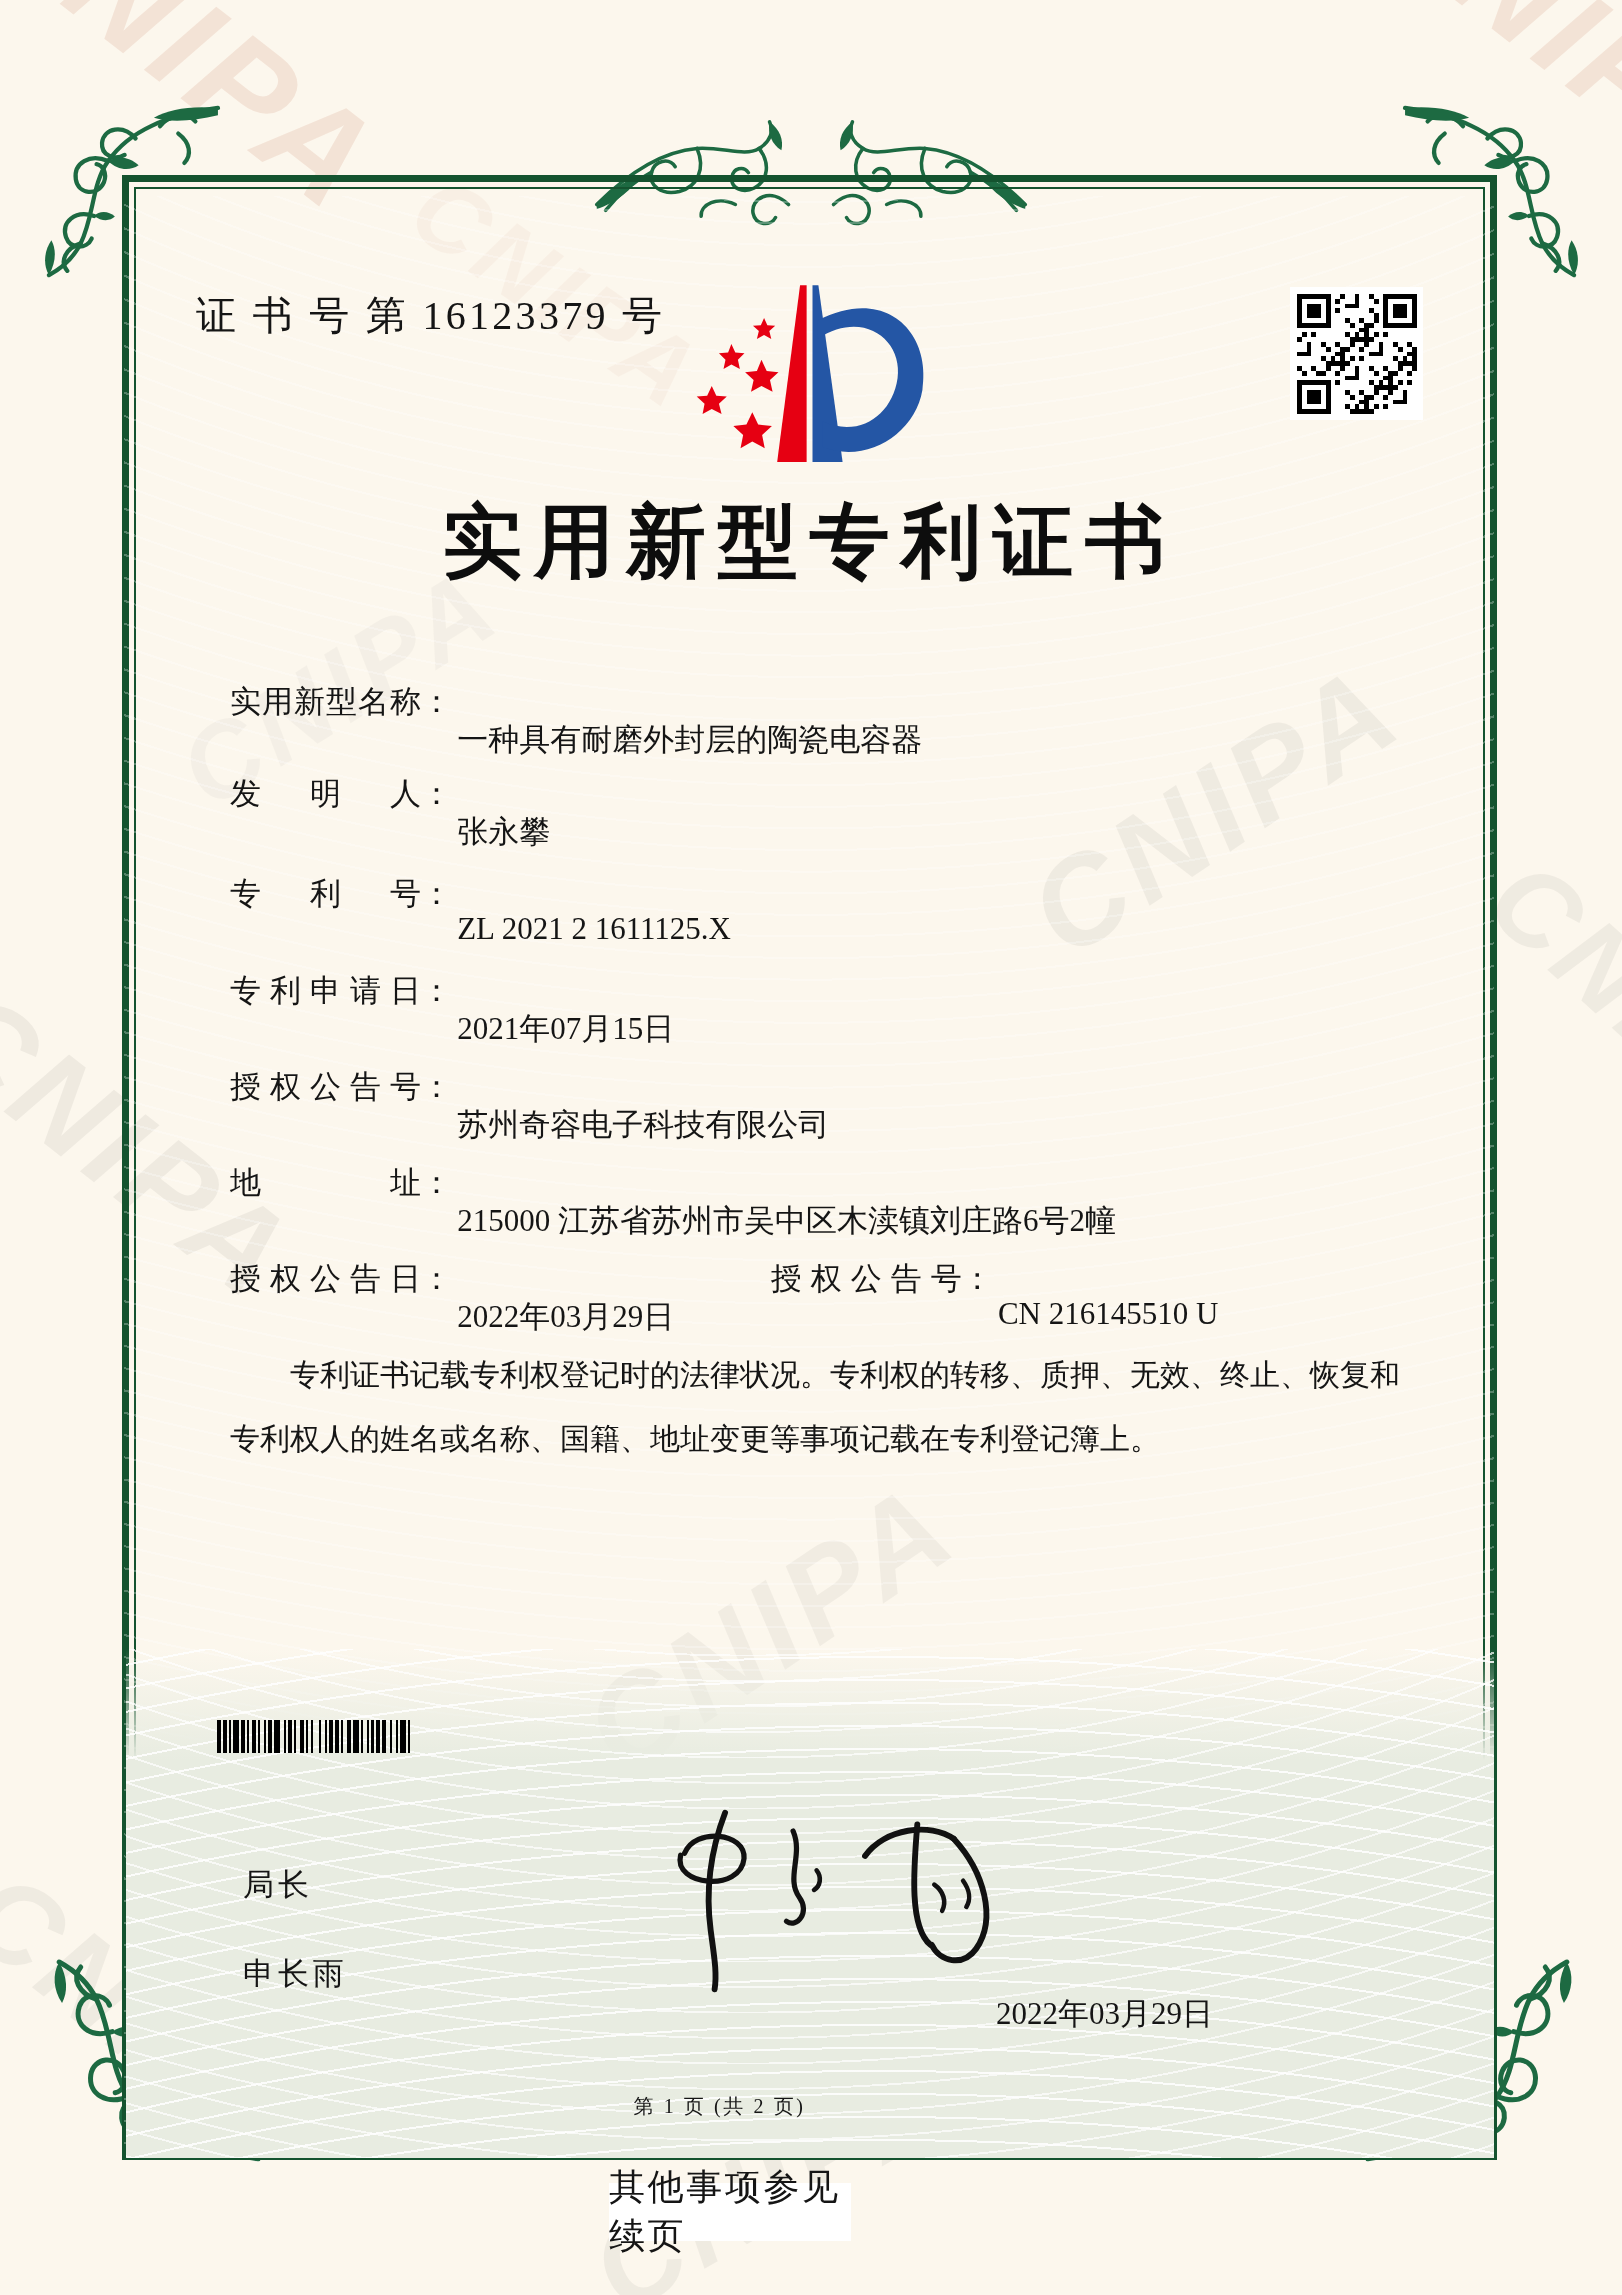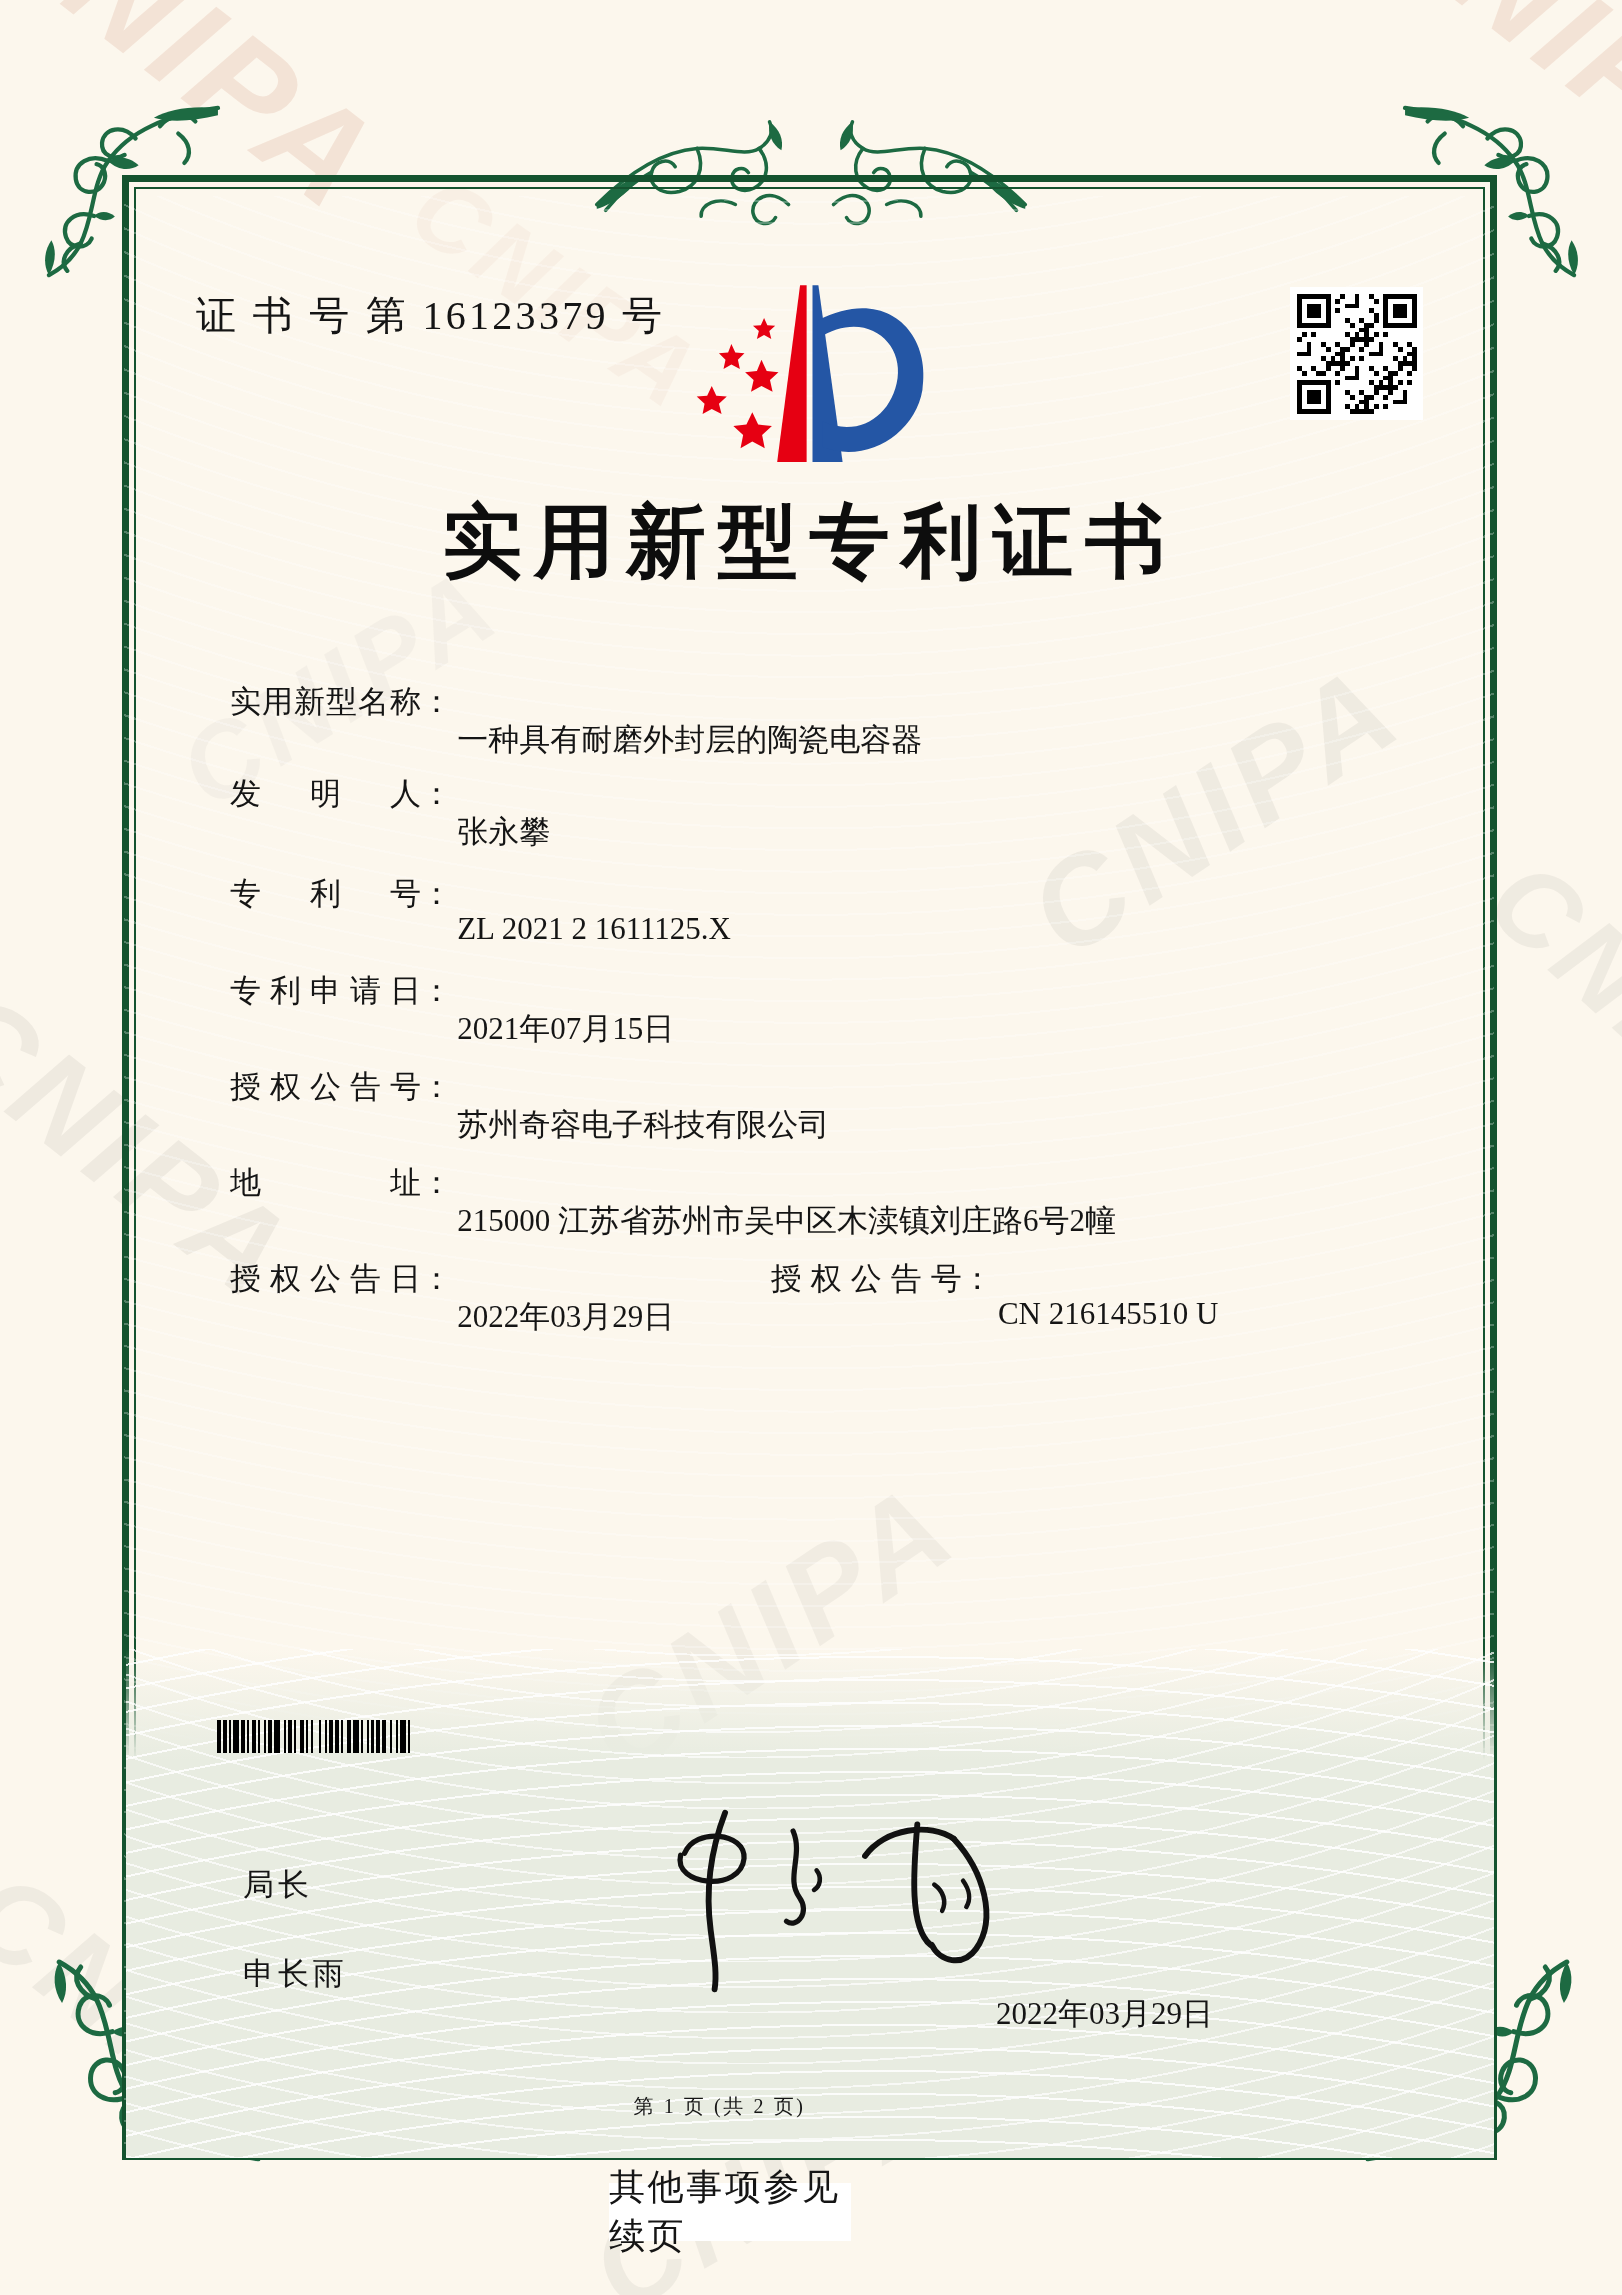--- a/index.html
+++ b/index.html
@@ -343,20 +343,21 @@
       <span class="fgroup first">
         <span class="flabel">授权公告日</span><span class="colon">：</span><span class="fvalue">2022年03月29日</span>
       </span>
       <span class="fgroup">
         <span class="flabel">授权公告号</span><span class="colon">：</span><span class="fvalue">CN 216145510 U</span>
       </span>
     </div>
   </div>
 
   <div class="paras">
+    <p>专利证书记载专利权登记时的法律状况。专利权的转移、质押、无效、终止、恢复和专利权人的姓名或名称、国籍、地址变更等事项记载在专利登记簿上。</p>
   </div>
 
   <div class="barcode" id="barcode"><i style="width:3.9px;background:#000"></i><i style="width:2px;background:transparent"></i><i style="width:3.9px;background:#000"></i><i style="width:2px;background:transparent"></i><i style="width:2px;background:#000"></i><i style="width:2px;background:transparent"></i><i style="width:5.9px;background:#000"></i><i style="width:2px;background:transparent"></i><i style="width:3.9px;background:#000"></i><i style="width:2px;background:transparent"></i><i style="width:2px;background:#000"></i><i style="width:3.9px;background:transparent"></i><i style="width:3.9px;background:#000"></i><i style="width:2px;background:transparent"></i><i style="width:2px;background:#000"></i><i style="width:3.9px;background:transparent"></i><i style="width:2px;background:#000"></i><i style="width:2px;background:transparent"></i><i style="width:3.9px;background:#000"></i><i style="width:2px;background:transparent"></i><i style="width:5.9px;background:#000"></i><i style="width:3.9px;background:transparent"></i><i style="width:2px;background:#000"></i><i style="width:2px;background:transparent"></i><i style="width:3.9px;background:#000"></i><i style="width:2px;background:transparent"></i><i style="width:2px;background:#000"></i><i style="width:3.9px;background:transparent"></i><i style="width:3.9px;background:#000"></i><i style="width:2px;background:transparent"></i><i style="width:2px;background:#000"></i><i style="width:3.9px;background:transparent"></i><i style="width:2px;background:#000"></i><i style="width:5.9px;background:transparent"></i><i style="width:2px;background:#000"></i><i style="width:3.9px;background:transparent"></i><i style="width:2px;background:#000"></i><i style="width:2px;background:transparent"></i><i style="width:3.9px;background:#000"></i><i style="width:2px;background:transparent"></i><i style="width:3.9px;background:#000"></i><i style="width:2px;background:transparent"></i><i style="width:2px;background:#000"></i><i style="width:3.9px;background:transparent"></i><i style="width:3.9px;background:#000"></i><i style="width:2px;background:transparent"></i><i style="width:5.9px;background:#000"></i><i style="width:2px;background:transparent"></i><i style="width:2px;background:#000"></i><i style="width:3.9px;background:transparent"></i><i style="width:2px;background:#000"></i><i style="width:2px;background:transparent"></i><i style="width:3.9px;background:#000"></i><i style="width:2px;background:transparent"></i><i style="width:3.9px;background:#000"></i><i style="width:2px;background:transparent"></i><i style="width:3.9px;background:#000"></i><i style="width:3.9px;background:transparent"></i><i style="width:2px;background:#000"></i><i style="width:3.9px;background:transparent"></i><i style="width:2px;background:#000"></i><i style="width:2px;background:transparent"></i><i style="width:5.9px;background:#000"></i><i style="width:2px;background:transparent"></i><i style="width:2px;background:#000"></i><i style="width:3.9px;background:transparent"></i></div>
 
   <div class="signer">
     <div>局长</div>
     <div class="name">申长雨</div>
   </div>
 
   <svg class="signature" viewBox="0 0 780 310">

